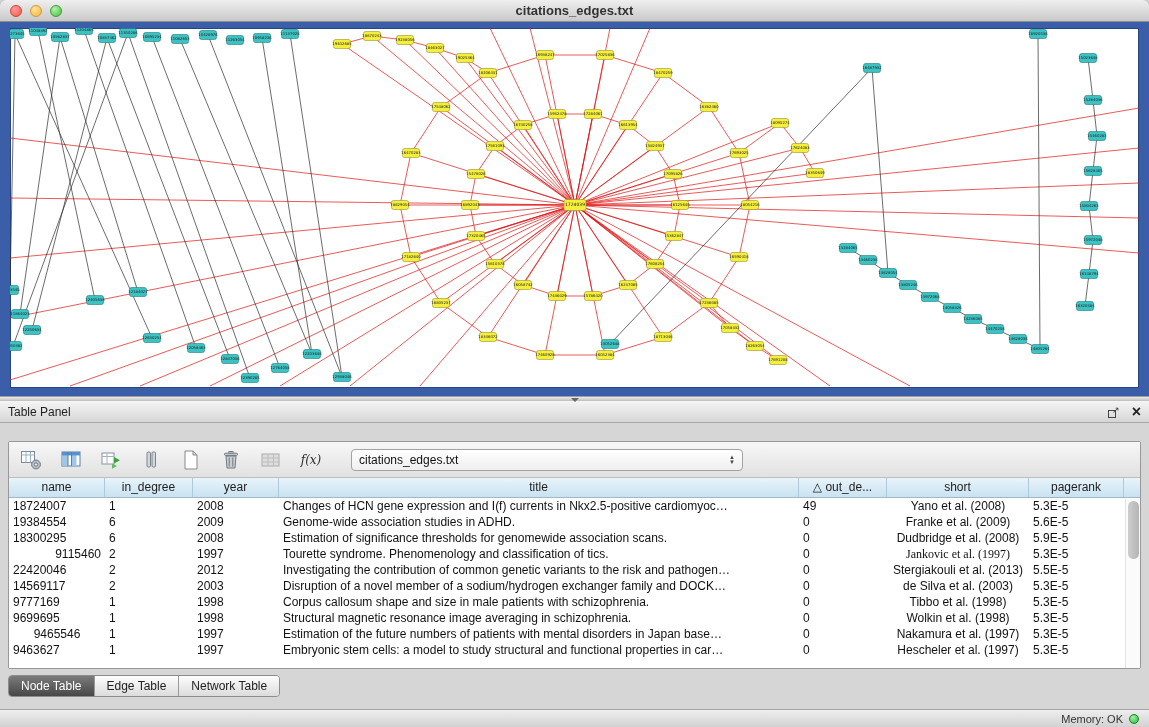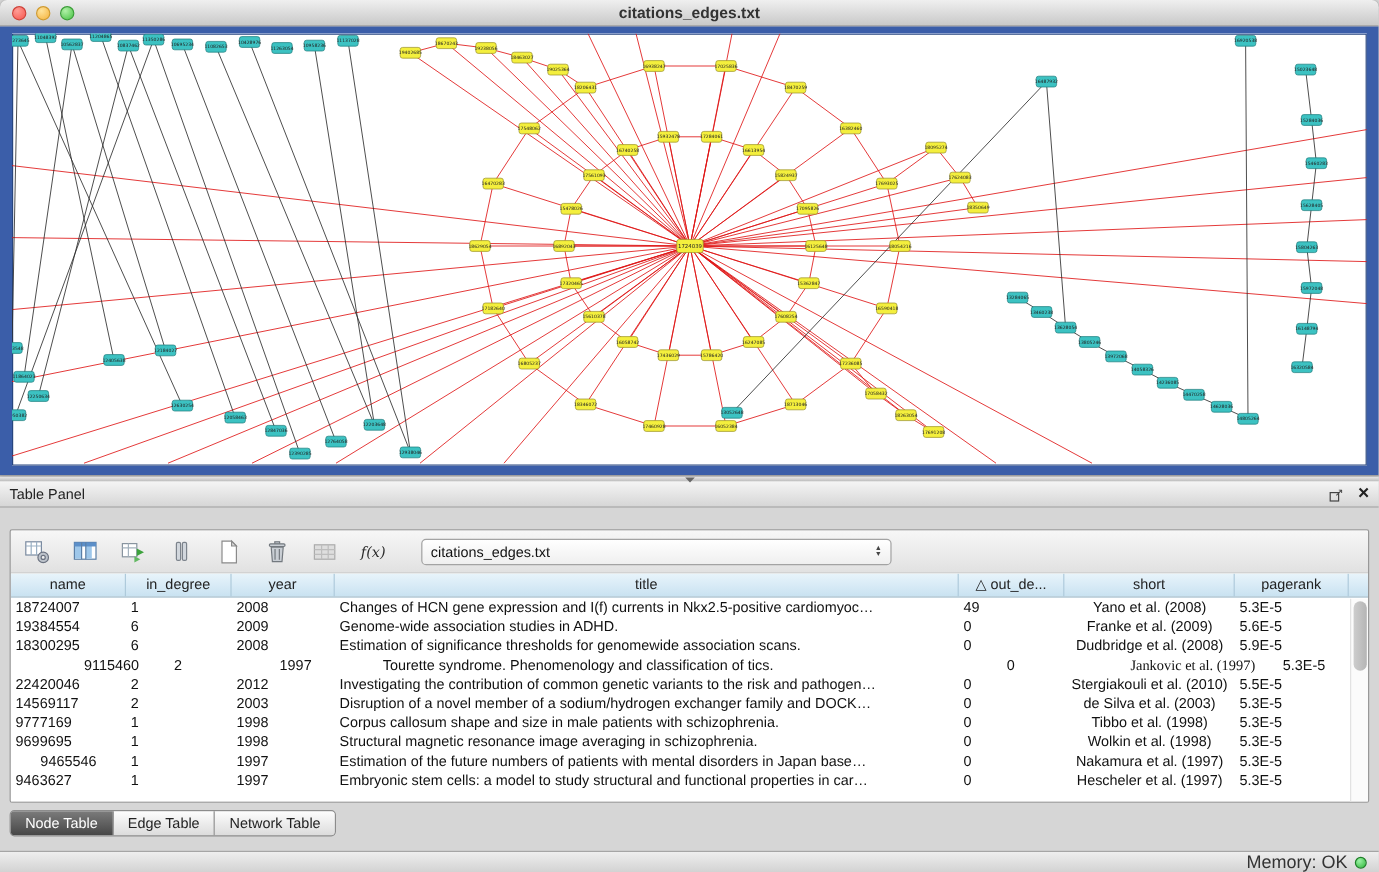--- a/index.html
+++ b/index.html
@@ -64,21 +64,21 @@
   .tabs { display:flex; justify-content:flex-start; margin-top:6px; }
   .tabbar { display:inline-flex; border:1px solid #8c8c8c; border-radius:4px; overflow:hidden; }
   .tab { padding:2px 12px; font-size:12px; line-height:16px; border:none;
          background:linear-gradient(#fdfdfd,#dcdcdc); color:#222; border-left:1px solid #9a9a9a; }
   .tab:first-child { border-left:none; }
   .tab.active { background:linear-gradient(#7b7b7b,#474747); color:#fff; }
 
   
   .status { height:18px; background:linear-gradient(#eeeeee,#d2d2d2); border-top:1px solid #a5a5a5;
             display:flex; align-items:center; justify-content:flex-end; padding:0 10px; gap:6px; }
-  .status-label { font-size:15px; color:#333; }
+  .status-label { font-size:11px; color:#333; }
   .mem-dot { width:10px; height:10px; border-radius:50%;
              background:radial-gradient(circle at 35% 30%, #9df2a6, #2eb83a); border:1px solid #1d7f27; }
 </style>
 </head>
 <body>
 
 <div class="app">
 
   <div class="net-window">
     <div class="titlebar">
@@ -756,35 +756,35 @@
             <div class="tr">
               <div class="td" style="width: 96px; text-align: left;">18300295</div>
               <div class="td" style="width: 88px; text-align: left;">6</div>
               <div class="td" style="width: 86px; text-align: left;">2008</div>
               <div class="td" style="width: 520px; text-align: left;">Estimation of significance thresholds for genomewide association scans.</div>
               <div class="td" style="width: 88px; text-align: left;">0</div>
               <div class="td" style="width: 142px; text-align: center;">Dudbridge et al. (2008)</div>
               <div class="td" style="width: 95px; text-align: left;">5.9E-5</div>
             </div>
             <div class="tr">
-              <div class="td" style="width: 96px; text-align: center; margin-left: 36px;">9115460</div>
+              <div class="td" style="width: 96px; text-align: right;">9115460</div>
               <div class="td" style="width: 88px; text-align: left;">2</div>
               <div class="td" style="width: 86px; text-align: left;">1997</div>
               <div class="td" style="width: 520px; text-align: left;">Tourette syndrome. Phenomenology and classification of tics.</div>
               <div class="td" style="width: 88px; text-align: left;">0</div>
               <div class="td" style="width: 142px; text-align: center; font-family: Liberation Serif, serif;">Jankovic et al. (1997)</div>
               <div class="td" style="width: 95px; text-align: left;">5.3E-5</div>
             </div>
             <div class="tr">
               <div class="td" style="width: 96px; text-align: left;">22420046</div>
               <div class="td" style="width: 88px; text-align: left;">2</div>
               <div class="td" style="width: 86px; text-align: left;">2012</div>
               <div class="td" style="width: 520px; text-align: left;">Investigating the contribution of common genetic variants to the risk and pathogen…</div>
               <div class="td" style="width: 88px; text-align: left;">0</div>
-              <div class="td" style="width: 142px; text-align: center;">Stergiakouli et al. (2010)</div>
+              <div class="td" style="width: 142px; text-align: center;">Stergiakouli et al. (2013)</div>
               <div class="td" style="width: 95px; text-align: left;">5.5E-5</div>
             </div>
             <div class="tr">
               <div class="td" style="width: 96px; text-align: left;">14569117</div>
               <div class="td" style="width: 88px; text-align: left;">2</div>
               <div class="td" style="width: 86px; text-align: left;">2003</div>
               <div class="td" style="width: 520px; text-align: left;">Disruption of a novel member of a sodium/hydrogen exchanger family and DOCK…</div>
               <div class="td" style="width: 88px; text-align: left;">0</div>
               <div class="td" style="width: 142px; text-align: center;">de Silva et al. (2003)</div>
               <div class="td" style="width: 95px; text-align: left;">5.3E-5</div>

